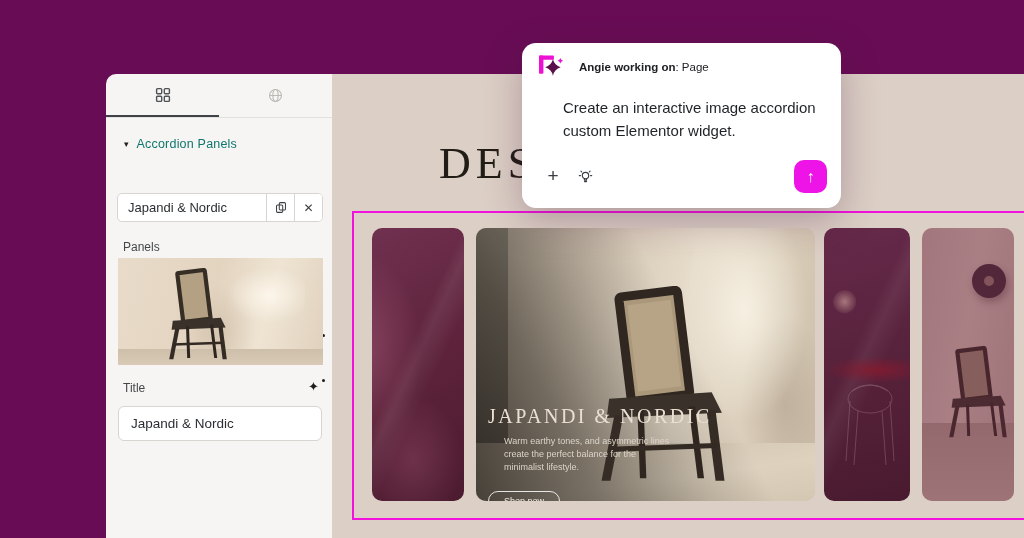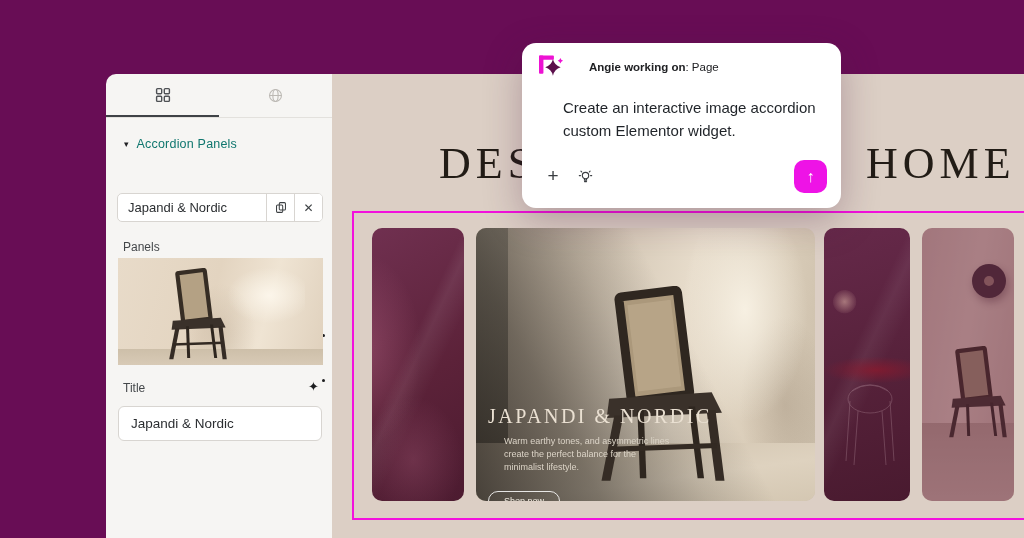--- a/index.html
+++ b/index.html
@@ -91,21 +91,21 @@
   .p4 .donut{position:absolute;right:8px;top:36px;width:34px;height:34px;border-radius:50%;
       background:#402a34;box-shadow:2px 4px 8px rgba(60,30,40,.4);}
   .p4 .donut::after{content:'';position:absolute;left:12px;top:12px;width:10px;height:10px;
       border-radius:50%;background:#96776f;}
   .p4 .shade{position:absolute;inset:0;background:rgba(104,36,64,.42);}
   .wirechair{position:absolute;left:8px;bottom:20px;opacity:.5;}
 
   
   .card{position:absolute;left:522px;top:43px;width:319px;height:165px;background:#fff;
         border-radius:14px;box-shadow:0 12px 38px rgba(70,20,60,.3);z-index:50;padding:0;}
-  .card-head{position:absolute;left:16px;top:11px;display:flex;align-items:center;gap:24px;}
+  .card-head{position:absolute;left:16px;top:11px;display:flex;align-items:center;gap:14px;}
   .card-head-text{font-size:11.5px;color:#202124;}
   .card-head-text b{font-weight:700;}
   .prompt{position:absolute;left:16px;top:53px;width:292px;font-size:15px;line-height:1.55;
           color:#1f2328;margin-left:25px;}
   .icon-btn{position:absolute;width:22px;height:22px;display:flex;align-items:center;
             justify-content:center;cursor:pointer;color:#3a3d41;}
   .plus-btn{left:20px;top:122px;font-size:19px;font-weight:400;}
   .bulb-btn{left:52px;top:123px;}
   .send-btn{position:absolute;right:14px;top:117px;width:33px;height:33px;border-radius:10px;
             background:#ee13e6;display:flex;align-items:center;justify-content:center;cursor:pointer;
@@ -187,21 +187,20 @@
       <div class="field-label" style="top:307px;">Title</div>
       <span class="sparkle" style="left:202px;top:306px;">✦</span>
 
       <div class="text-input">
         <input type="text" value="Japandi &amp; Nordic" style="">
       </div>
     </aside>
 
     <main class="canvas">
       <div class="heading left">DES</div>
-      <div class="heading right">HOME</div>
 
       <div class="panels">
 
         <div class="panel p1"></div>
 
         <div class="panel p2">
           <div class="strip"></div>
           <div class="lightwall"></div>
           <div class="floor"></div>
           <svg width="190" height="205" viewBox="0 0 120 160" style="position:absolute;left:92px;top:58px;z-index:2;">

